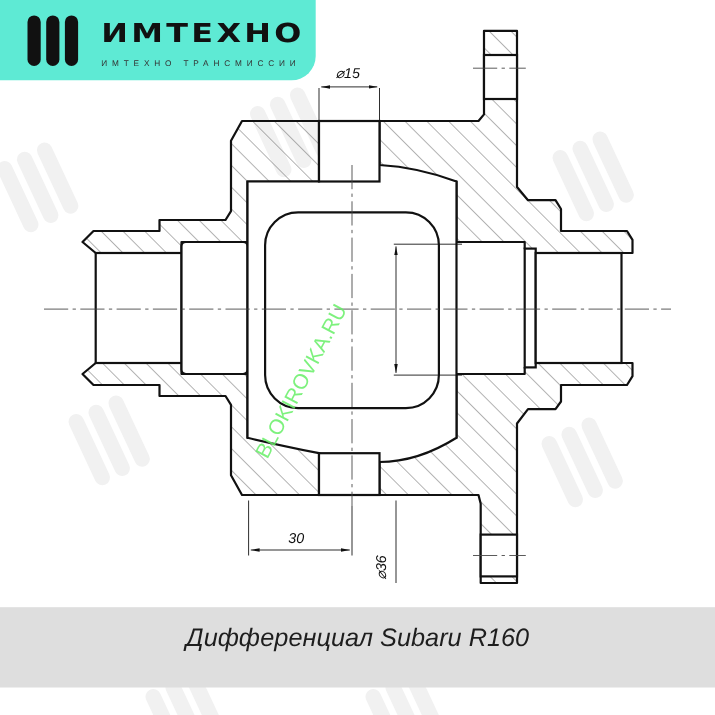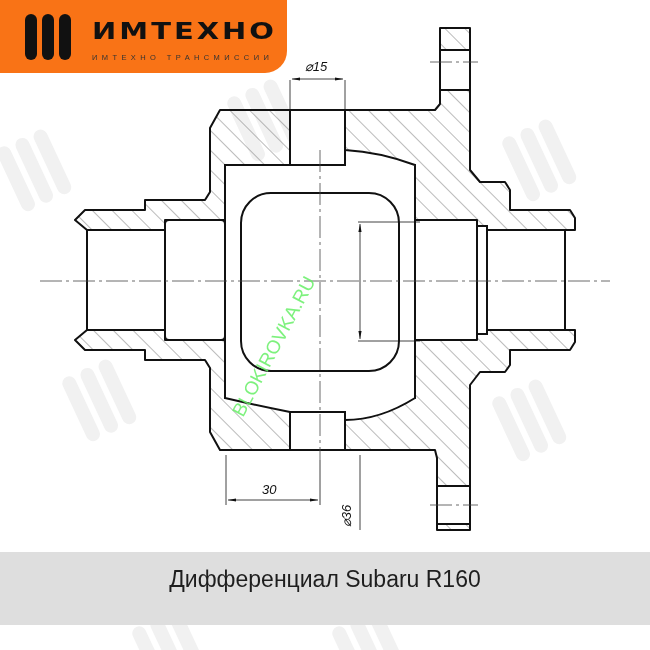--- a/index.html
+++ b/index.html
@@ -1,24 +1,24 @@
 <!DOCTYPE html>
 <html><head>
 <meta charset="utf-8">
 <style>
   html, body { margin: 0; padding: 0; }
   body { width: 650px; height: 650px; position: relative; background: #ffffff; overflow: hidden; font-family: "Liberation Sans", sans-serif; }
   .bg-watermarks { position: absolute; left: 0; top: 0; width: 650px; height: 650px; }
-  .logo-panel { position: absolute; left: 0; top: 0; width: 287px; height: 73px; background: #f97316; border-bottom-right-radius: 22px; }
+  .logo-panel { position: absolute; left: 0; top: 0; width: 287px; height: 73px; background: #5eead4; border-bottom-right-radius: 22px; }
   .logo-bars { position: absolute; left: 25px; top: 14px; width: 48px; height: 46px; display: flex; gap: 5px; }
   .logo-bar { width: 12px; height: 46px; background: #111; border-radius: 6px; }
   .logo-name { position: absolute; left: 92px; top: 18px; font-family: "DejaVu Sans", sans-serif; font-weight: bold; font-size: 29px; letter-spacing: 3px; color: #111; line-height: 30px; transform: scaleY(0.82); transform-origin: top left; }
   .logo-tagline { position: absolute; left: 92px; top: 53px; font-size: 7.5px; letter-spacing: 4.4px; color: #333; line-height: 9px; }
   .drawing { position: absolute; left: 0; top: 0; }
-  .caption-band { position: absolute; left: 0; top: 552px; width: 650px; height: 73px; background: #dedede; }
+  .caption-band { position: absolute; left: 0; top: 552px; width: 650px; height: 73px; background: #dedede; font-style: italic; }
   .caption-text { position: absolute; left: 0; top: 14px; width: 650px; text-align: center; font-size: 23px; color: #1e1e1e; }
 </style>
 </head>
 <body>
 
 <svg class="bg-watermarks" width="650" height="650" viewBox="0 0 650 650">
   <g fill="#f1f1f1">
     <g transform="translate(-5,150) rotate(-25)">
         <rect x="0" y="0" width="14" height="70" rx="7"></rect>
         <rect x="20" y="0" width="14" height="70" rx="7"></rect>

